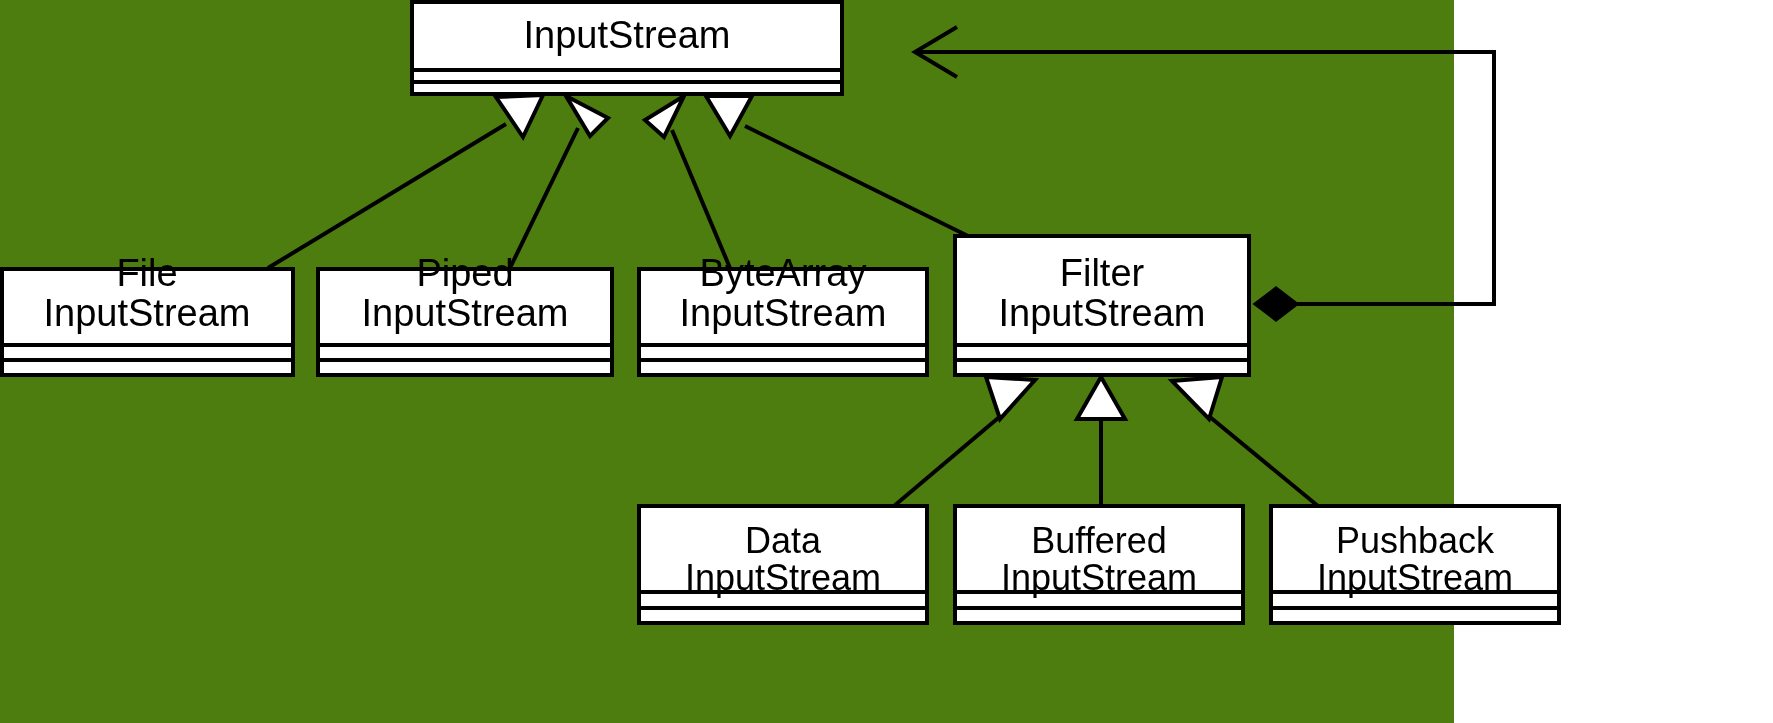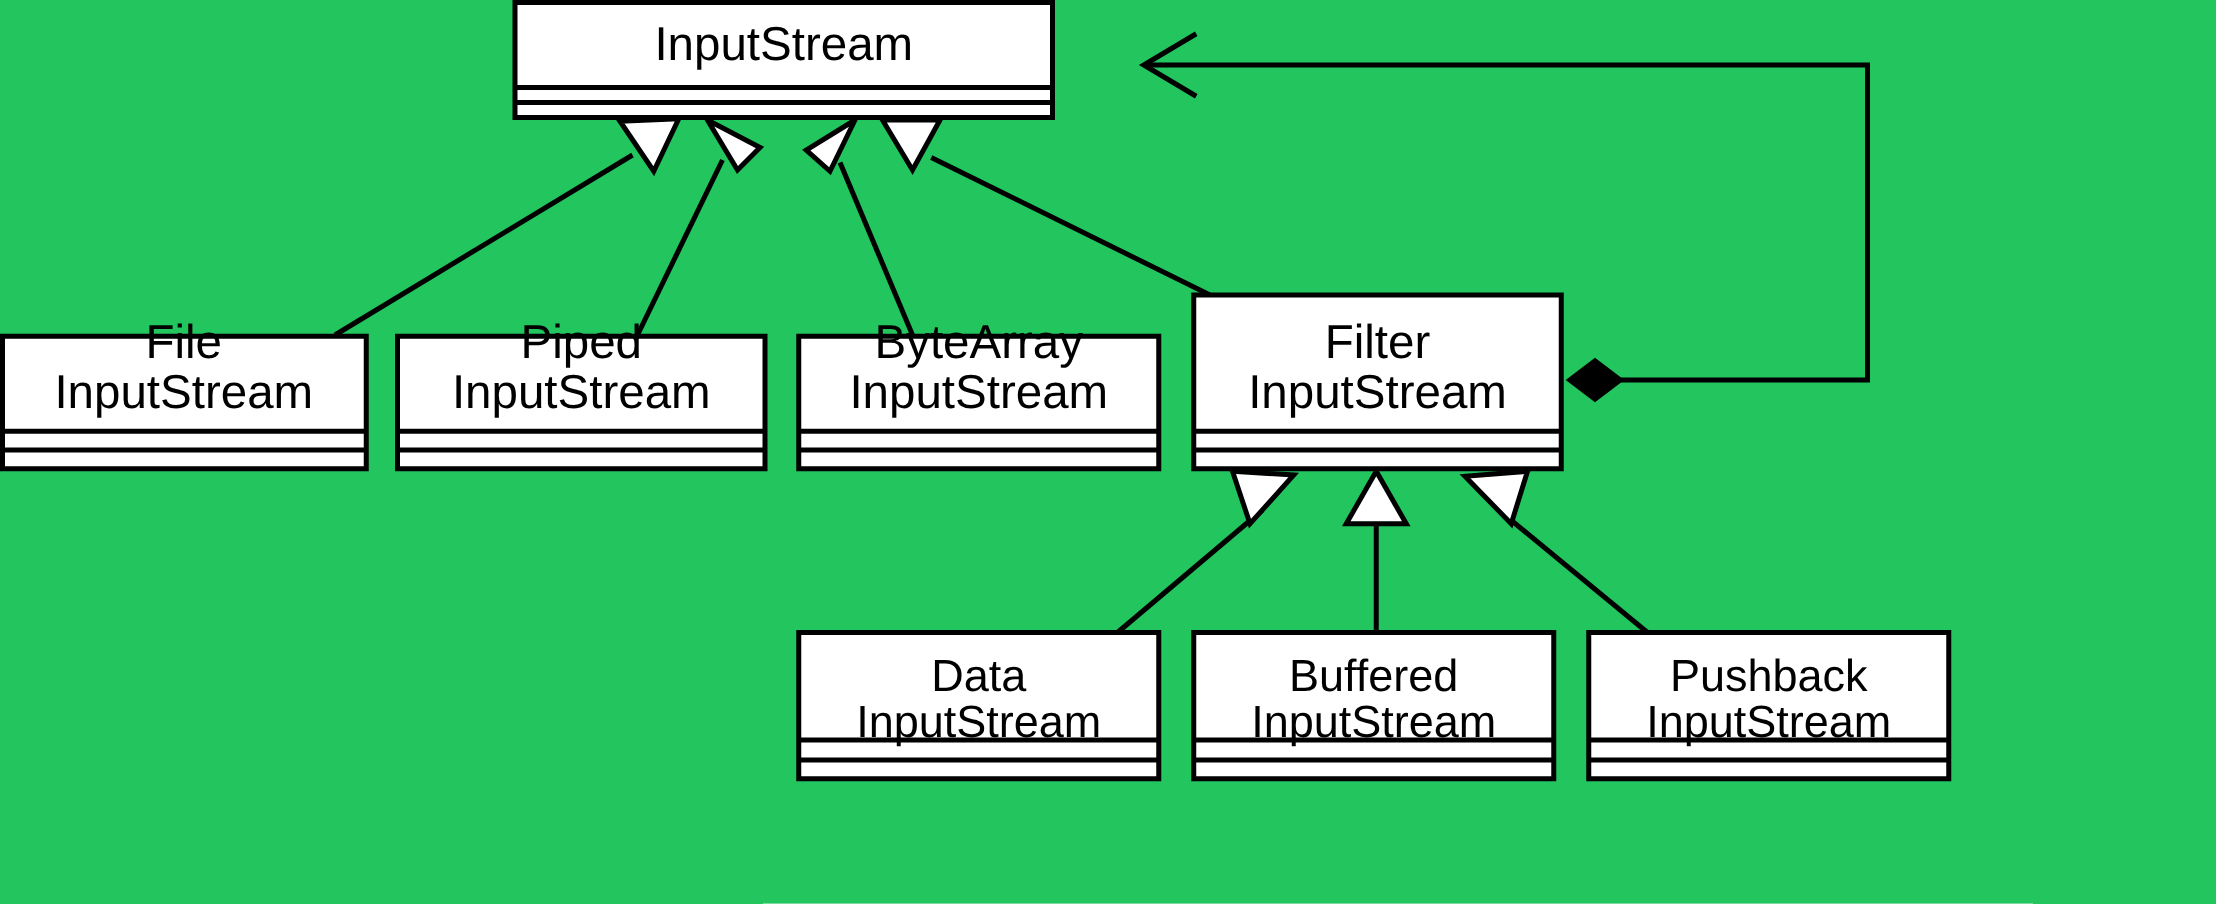--- a/index.html
+++ b/index.html
@@ -8,23 +8,23 @@
     background: #ffffff;
   }
   body {
     width: 1773px;
     height: 723px;
     font-family: "Liberation Sans", sans-serif;
     overflow: hidden;
   }
   #diagram-root {
     position: relative;
-    width: 1773px;
+    width: 1454px;
     height: 723px;
-    background: #22c55e;
+    background: #4d7c0f;
   }
   svg#uml-canvas {
     display: block;
     width: 1773px;
     height: 723px;
   }
   .cls-box-rect {
     fill: #ffffff;
     stroke: #000000;
     stroke-width: 4;

